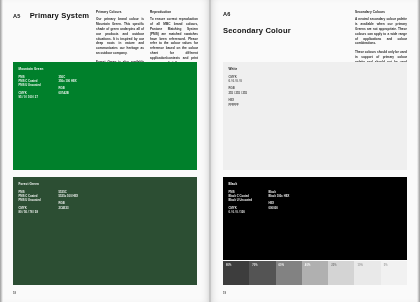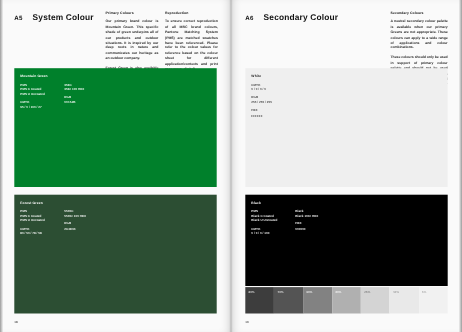--- a/index.html
+++ b/index.html
@@ -55,21 +55,21 @@
 </style>
 </head>
 <body>
 
 <div class="spread">
 
   <div class="page page-left">
 
     <div class="hdr" style="left:13px;">
       <span class="sec">A5</span>
-      <span class="ttl">System Colour</span>
+      <span class="ttl">Primary System</span>
     </div>
 
     <div class="col" style="left:96px;top:11px;width:48px;">
       <h4>Primary Colours</h4>
       <p>Our primary brand colour is Mountain Green. This specific shade of green underpins all of our products and outdoor situations. It is inspired by our deep roots in nature and communicates our heritage as an outdoor company.</p>
       <p>Forest Green is also available as a supporting shade of green when more differentiation is required.</p>
     </div>
 
     <div class="col" style="left:150px;top:11px;width:48px;">
       <h4>Reproduction</h4>
@@ -134,21 +134,21 @@
           </div>
         </div>
       </div>
     </div>
 
     <div class="folio" style="left:13px;">18</div>
   </div>
 
   <div class="page page-right">
 
-    <div class="hdr" style="left:13px;">
+    <div class="hdr" style="left:13px;flex-direction:column;">
       <span class="sec">A6</span>
       <span class="ttl">Secondary Colour</span>
     </div>
 
     <div class="col" style="left:145px;top:11px;width:52px;">
       <h4>Secondary Colours</h4>
       <p>A neutral secondary colour palette is available when our primary Greens are not appropriate. These colours can apply to a wide range of applications and colour combinations.</p>
       <p>These colours should only be used in support of primary colour palette and should not be used prominently in applications. This helps maintain the meaning and impact of the primary colour palette at brand.</p>
     </div>
 

